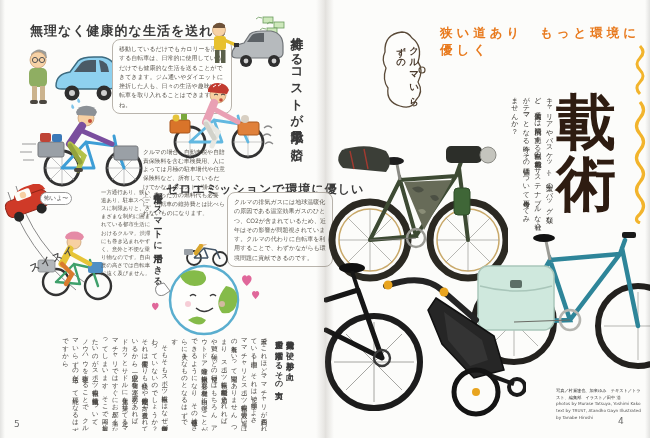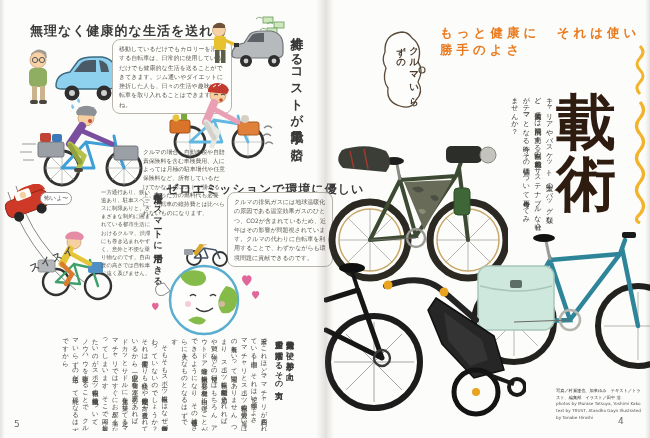--- a/index.html
+++ b/index.html
@@ -217,21 +217,21 @@
     </div>
   </div>
 
   <div class="abs vbody" style="left:14px;top:334px;width:254px;height:97px;overflow:hidden;">
     <p>日本でこれほどママチャリが利用されている理由――それは使い勝手のよさ。ママチャリとスポーツ自転車の最大の違いは積載能力の有無といって間違いありません。つまり、スポーツ自転車に積載能力が追加されれば、通勤や買い物などの日常使いはもちろん、アウトドア趣味や自転車旅に必要な機材を自由に運ぶことができるようになり、その存在価値はさらに大きなものとなるはずです。</p>
     <p class="indent">そもそもスポーツ自転車にはなぜ運搬能力が備わっていないのでしょうか？　それは実用性よりも軽快さや運動性能の方が重視されているから。一定以上の荷物を運ぶ必要があれば、ドカッとサドルに体重を乗せて走るママチャリではすぐにお尻が痛くなってしまいます。そこで今回、提案したいのがスポーツ自転車の積載性向上について。ノウハウを駆使することで、クルマいらずの生活だって可能になるはずですから。</p>
   </div>
 
   <div class="abs pagenum" style="left:14px;top:419px;">5</div>
 
-  <div class="abs tagline" style="left:440px;top:25px;">もっと健康に　それは使い勝手のよさ</div>
+  <div class="abs tagline" style="left:440px;top:25px;">狭い道あり　もっと環境に優しく</div>
 
   <svg class="abs" style="left:378px;top:30px;" width="52" height="82" viewBox="0 0 52 82">
     <path d="M24,2 Q6,4 7,22 Q3,30 8,38 Q4,50 10,58 Q8,72 22,76 Q34,80 38,70 Q46,62 40,52 Q46,40 40,32 Q45,16 34,8 Q30,2 24,2 Z" fill="#fdfdfb" stroke="#5a4a38" stroke-width="1.3"></path>
     <circle cx="44" cy="40" r="3" fill="none" stroke="#5a4a38" stroke-width="1.2"></circle>
   </svg>
   <div class="abs bubble-v" style="left:394px;top:39px;height:66px;">クルマいらずの</div>
 
   <div class="abs title-stack" style="left:556px;top:92px;">
     <div>載</div>
     <div>術</div>

